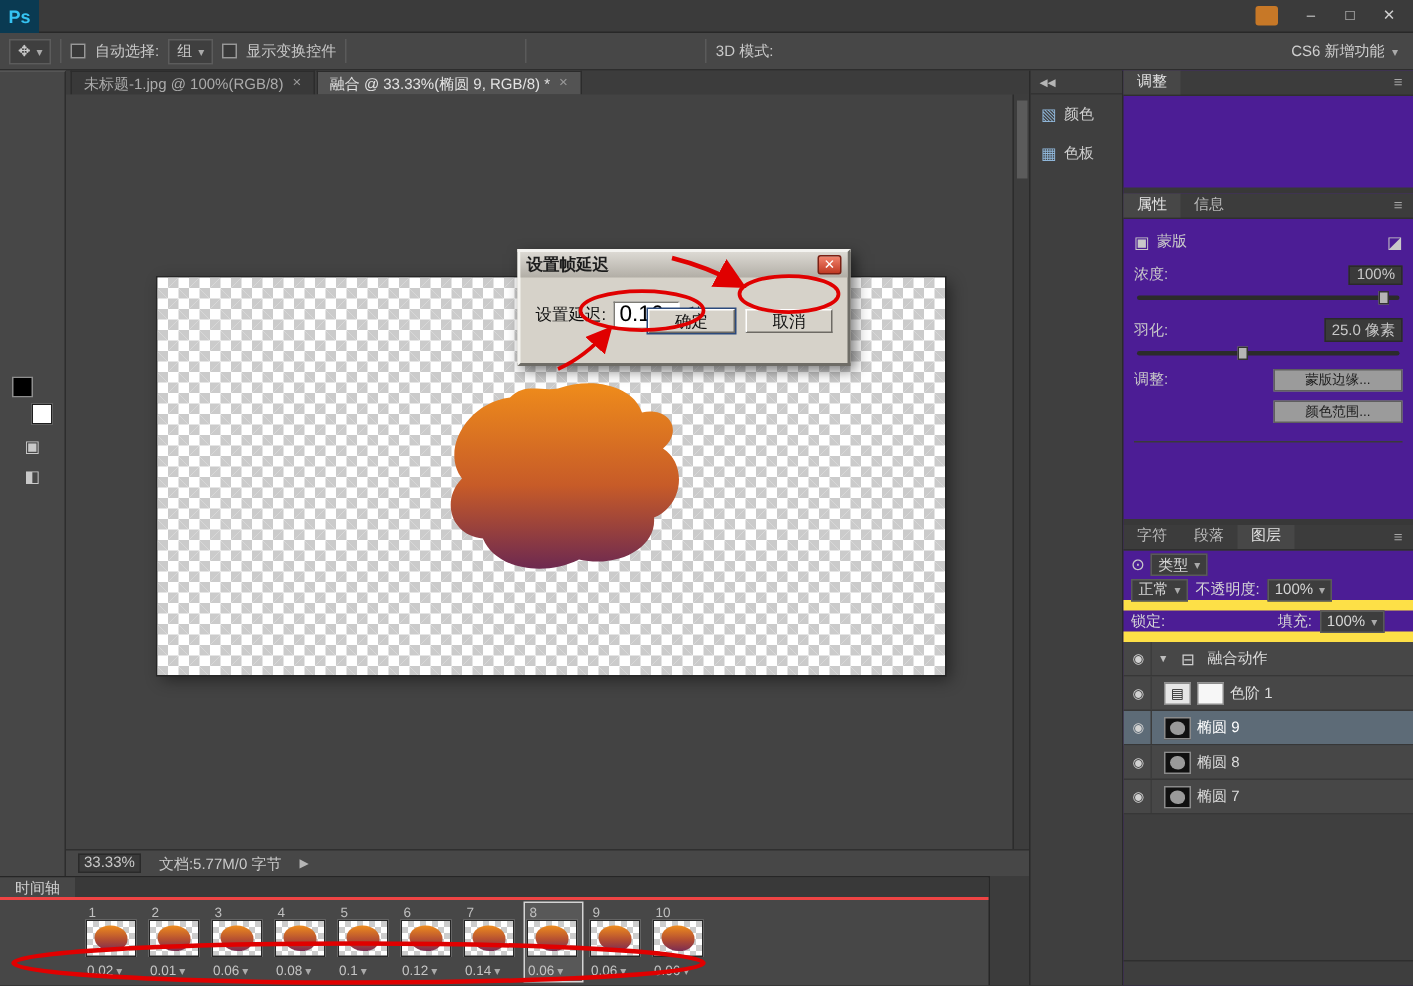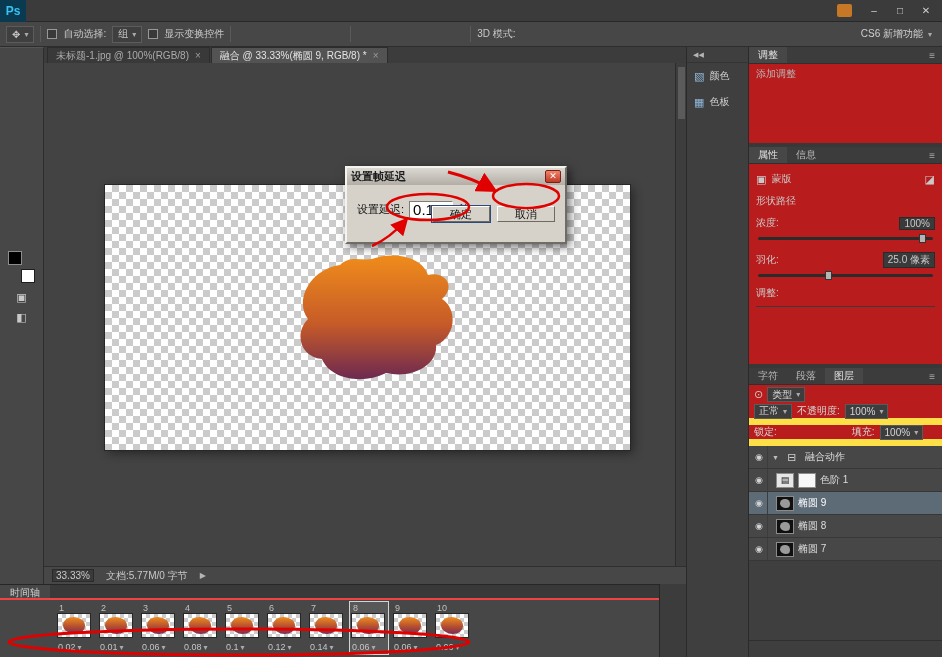--- a/index.html
+++ b/index.html
@@ -91,21 +91,21 @@
 
   
   .strip { position:absolute; left:686px; top:47px; width:62px; bottom:0; background:#3f3f3f;
            border-left:1px solid #2a2a2a; }
   .strip-collapse { height:16px; color:#b5b5b5; font-size:7px; display:flex; align-items:center;
                     padding-left:6px; border-bottom:1px solid #333; }
   .strip-btn { display:flex; align-items:center; gap:5px; padding:6px 7px; color:#cfcfcf; font-size:10px; }
   .strip-icon { font-size:11px; color:#8fb6d9; }
 
   
-  .rpanel { position:absolute; left:748px; top:47px; width:194px; bottom:0; background:#b91c1c;
+  .rpanel { position:absolute; left:748px; top:47px; width:194px; bottom:0; background:#4c1d95;
             border-left:1px solid #2a2a2a; font-size:10px; display:flex; flex-direction:column; }
   .sec-header { height:17px; background:#3c3c3c; display:flex; align-items:center;
                 border-bottom:1px solid #2f2f2f; flex:0 0 auto; }
   .sec-tab { padding:0 9px; line-height:16px; color:#b9b9b9; }
   .sec-tab.active { background:#474747; color:#e2e2e2; }
   .sec-menu { margin-left:auto; padding:0 7px; color:#a8a8a8; }
   .gap { height:4px; background:#383838; flex:0 0 auto; }
 
   .adj-sub { padding:3px 7px 1px; color:#b5b5b5; flex:0 0 auto; }
   .adj-grid { display:grid; grid-template-columns:repeat(6,1fr); padding:1px 5px 5px; row-gap:2px; flex:0 0 auto; }
@@ -430,21 +430,20 @@
         </div>
       </div>
   </div>
 
   <div class="rpanel">
 
     <div class="sec-header">
       <span class="sec-tab active">调整</span>
       <span class="sec-menu">≡</span>
     </div>
-    <div class="adj-sub">添加调整</div>
     <div class="adj-grid">
 
     <span class="adj-icon"></span>
         <span class="adj-icon"></span>
         <span class="adj-icon"></span>
         <span class="adj-icon"></span>
         <span class="adj-icon"></span>
         <span class="adj-icon"></span>
         <span class="adj-icon"></span>
         <span class="adj-icon"></span>
@@ -465,43 +464,39 @@
       <span class="sec-tab">信息</span>
       <span class="sec-menu">≡</span>
     </div>
     <div class="prop-body">
       <div class="prop-row">
         <span class="prop-ic">▣</span>
         <span>蒙版</span>
         <span class="right prop-ic">◪</span>
       </div>
       <div class="prop-row">
-        <span>形状路径</span>
-        <span class="right icons">
-
-        <span class="prop-ic"></span>
-            <span class="prop-ic"></span>
-          </span>
-      </div>
-      <div class="prop-row">
         <span>浓度:</span>
         <span class="val-box">100%</span>
       </div>
       <div class="slider">
           <span class="sl-thumb" style="left:92%"></span>
         </div>
       <div class="prop-row">
         <span>羽化:</span>
         <span class="val-box">25.0 像素</span>
       </div>
       <div class="slider">
           <span class="sl-thumb" style="left:38%"></span>
         </div>
       <div class="prop-adjust">
         <span>调整:</span>
+        <span class="btn-col">
+          <button class="gray-btn">蒙版边缘...</button>
+          <button class="gray-btn">颜色范围...</button>
+        </span>
       </div>
       <div class="prop-footer">
 
       <span class="foot-ic"></span>
           <span class="foot-ic"></span>
           <span class="foot-ic"></span>
           <span class="foot-ic"></span>
         </div>
     </div>
 

